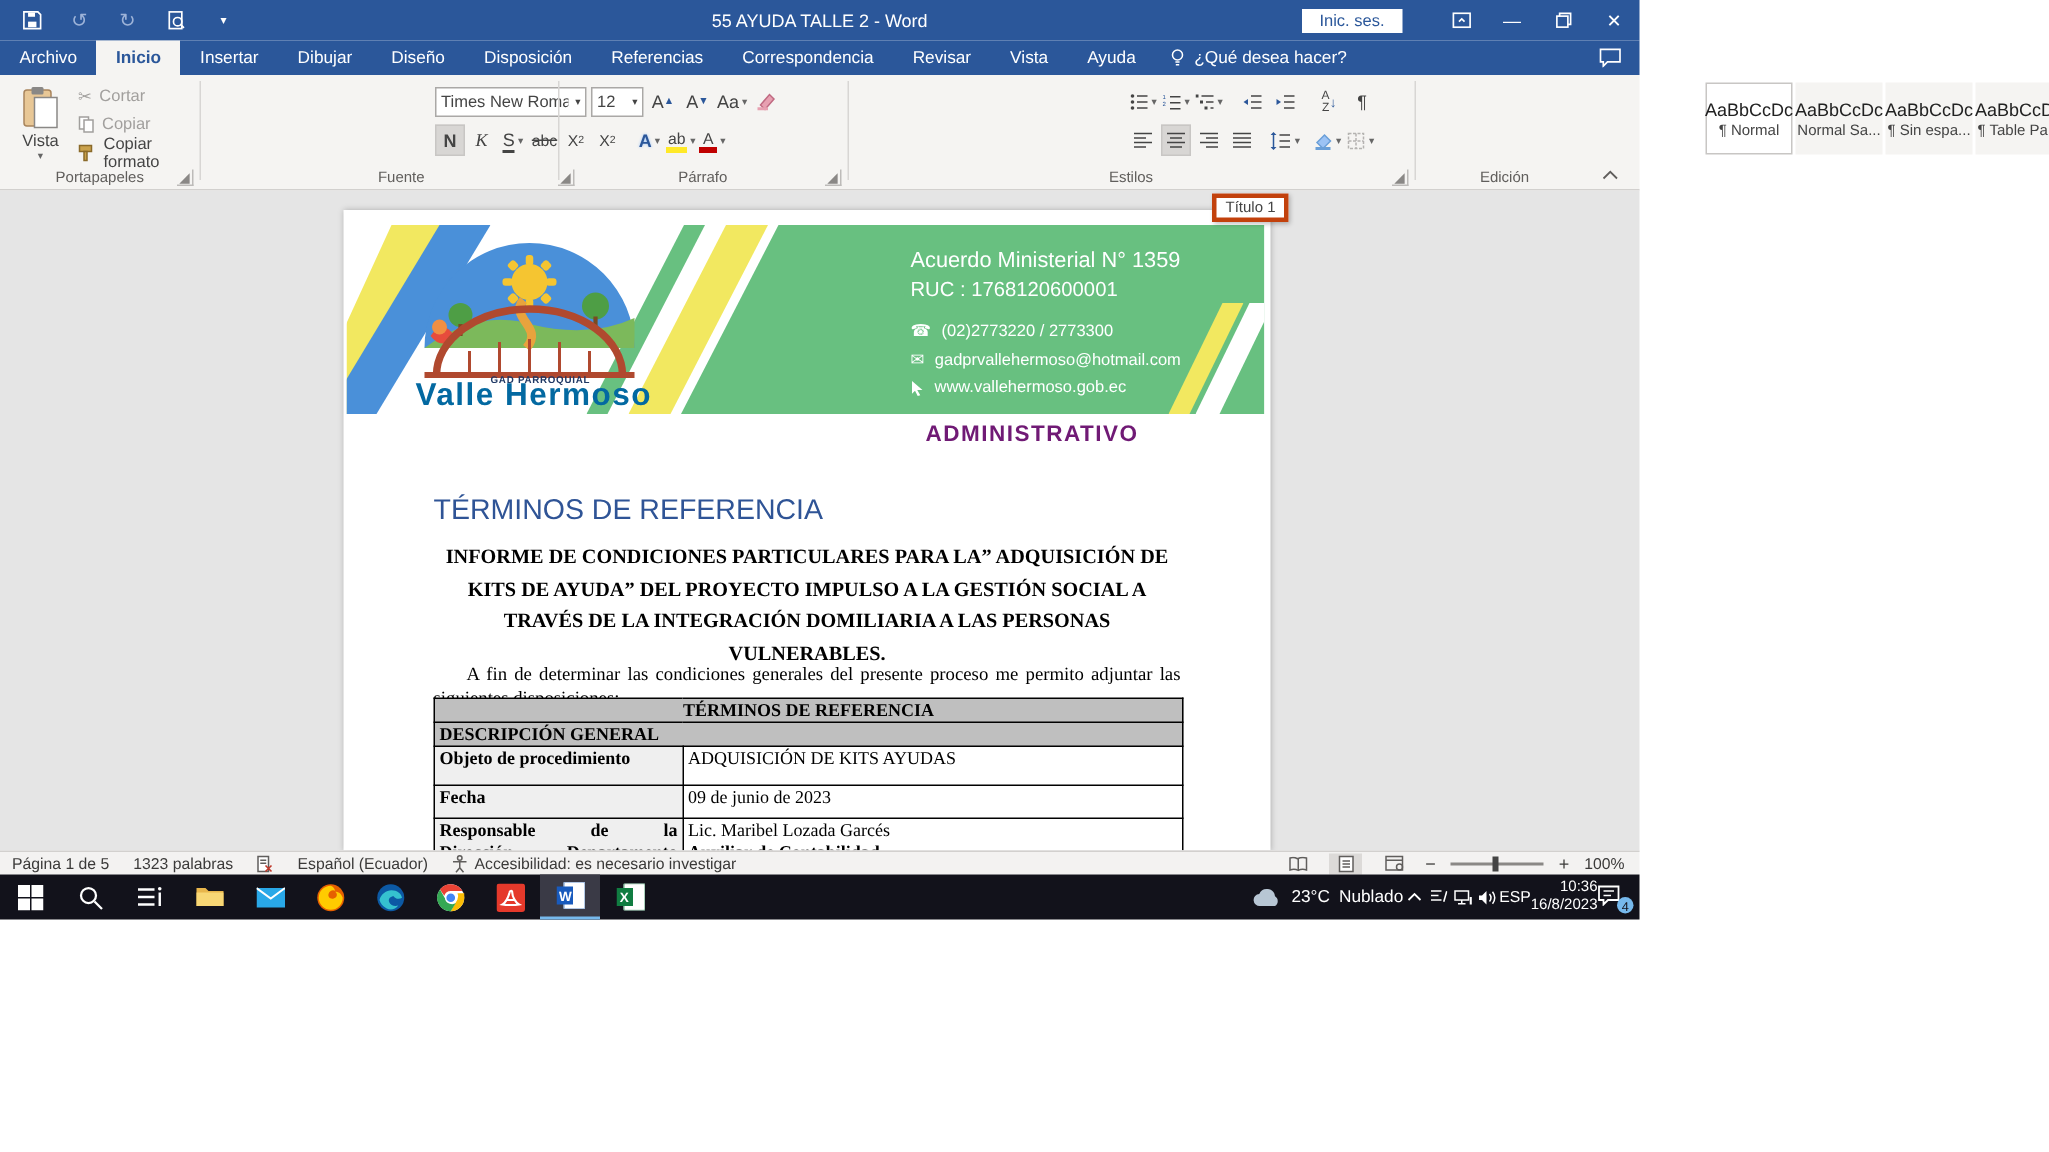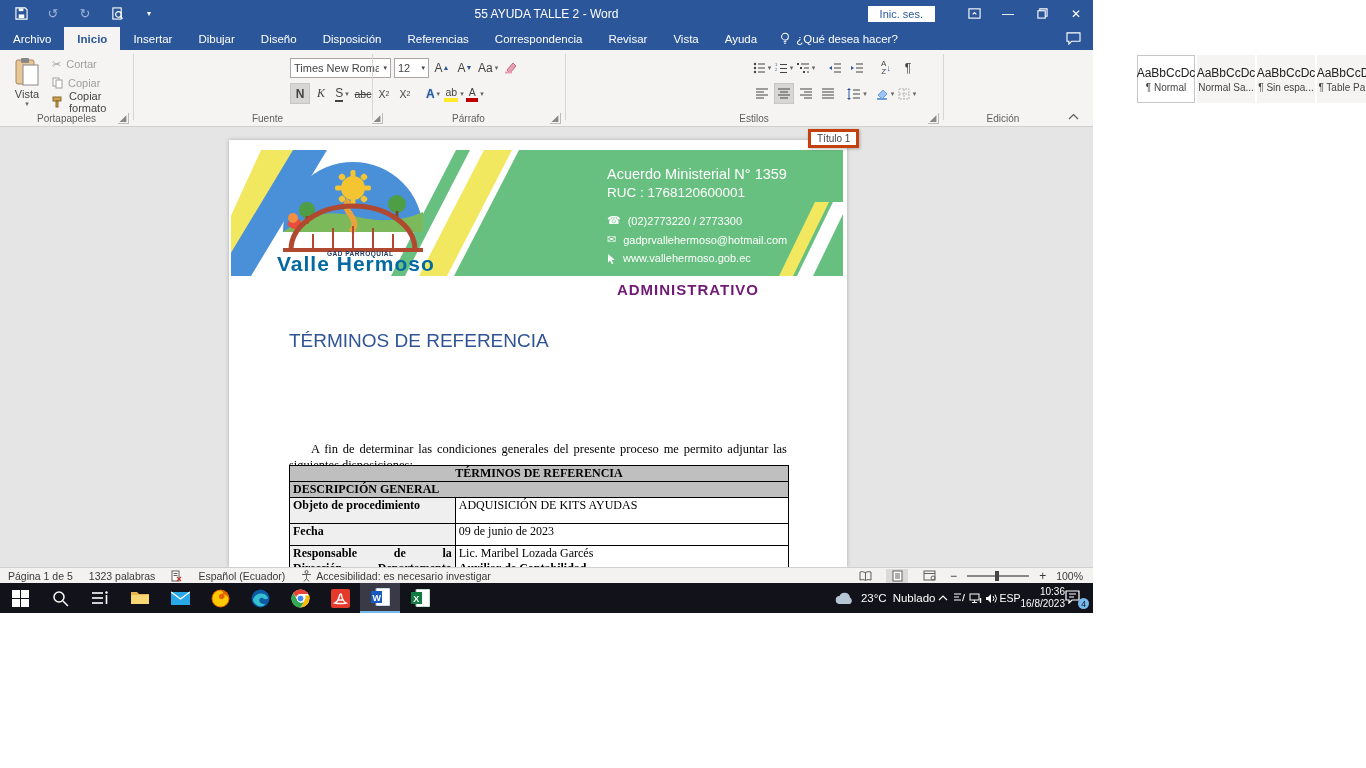--- a/index.html
+++ b/index.html
@@ -525,20 +525,21 @@
                 </svg>
               </span>
             <span>www.vallehermoso.gob.ec</span>
           </div>
         </div>
       </div>
 
       <div class="dept">ADMINISTRATIVO</div>
 
       <h1 class="h-doc">TÉRMINOS DE REFERENCIA</h1>
+      <div class="subtitle">INFORME DE CONDICIONES PARTICULARES PARA LA” ADQUISICIÓN DE KITS DE AYUDA” DEL PROYECTO IMPULSO A LA GESTIÓN SOCIAL A TRAVÉS DE LA INTEGRACIÓN DOMILIARIA A LAS PERSONAS VULNERABLES.</div>
       <p class="intro">A fin de determinar las condiciones generales del presente proceso me permito adjuntar las siguientes disposiciones:</p>
 
       <table class="dtable">
         <tbody>
             <tr>
               <td class="t-title" colspan="2">TÉRMINOS DE REFERENCIA</td>
             </tr>
         <tr>
               <td class="t-section" colspan="2">DESCRIPCIÓN GENERAL</td>
             </tr>

